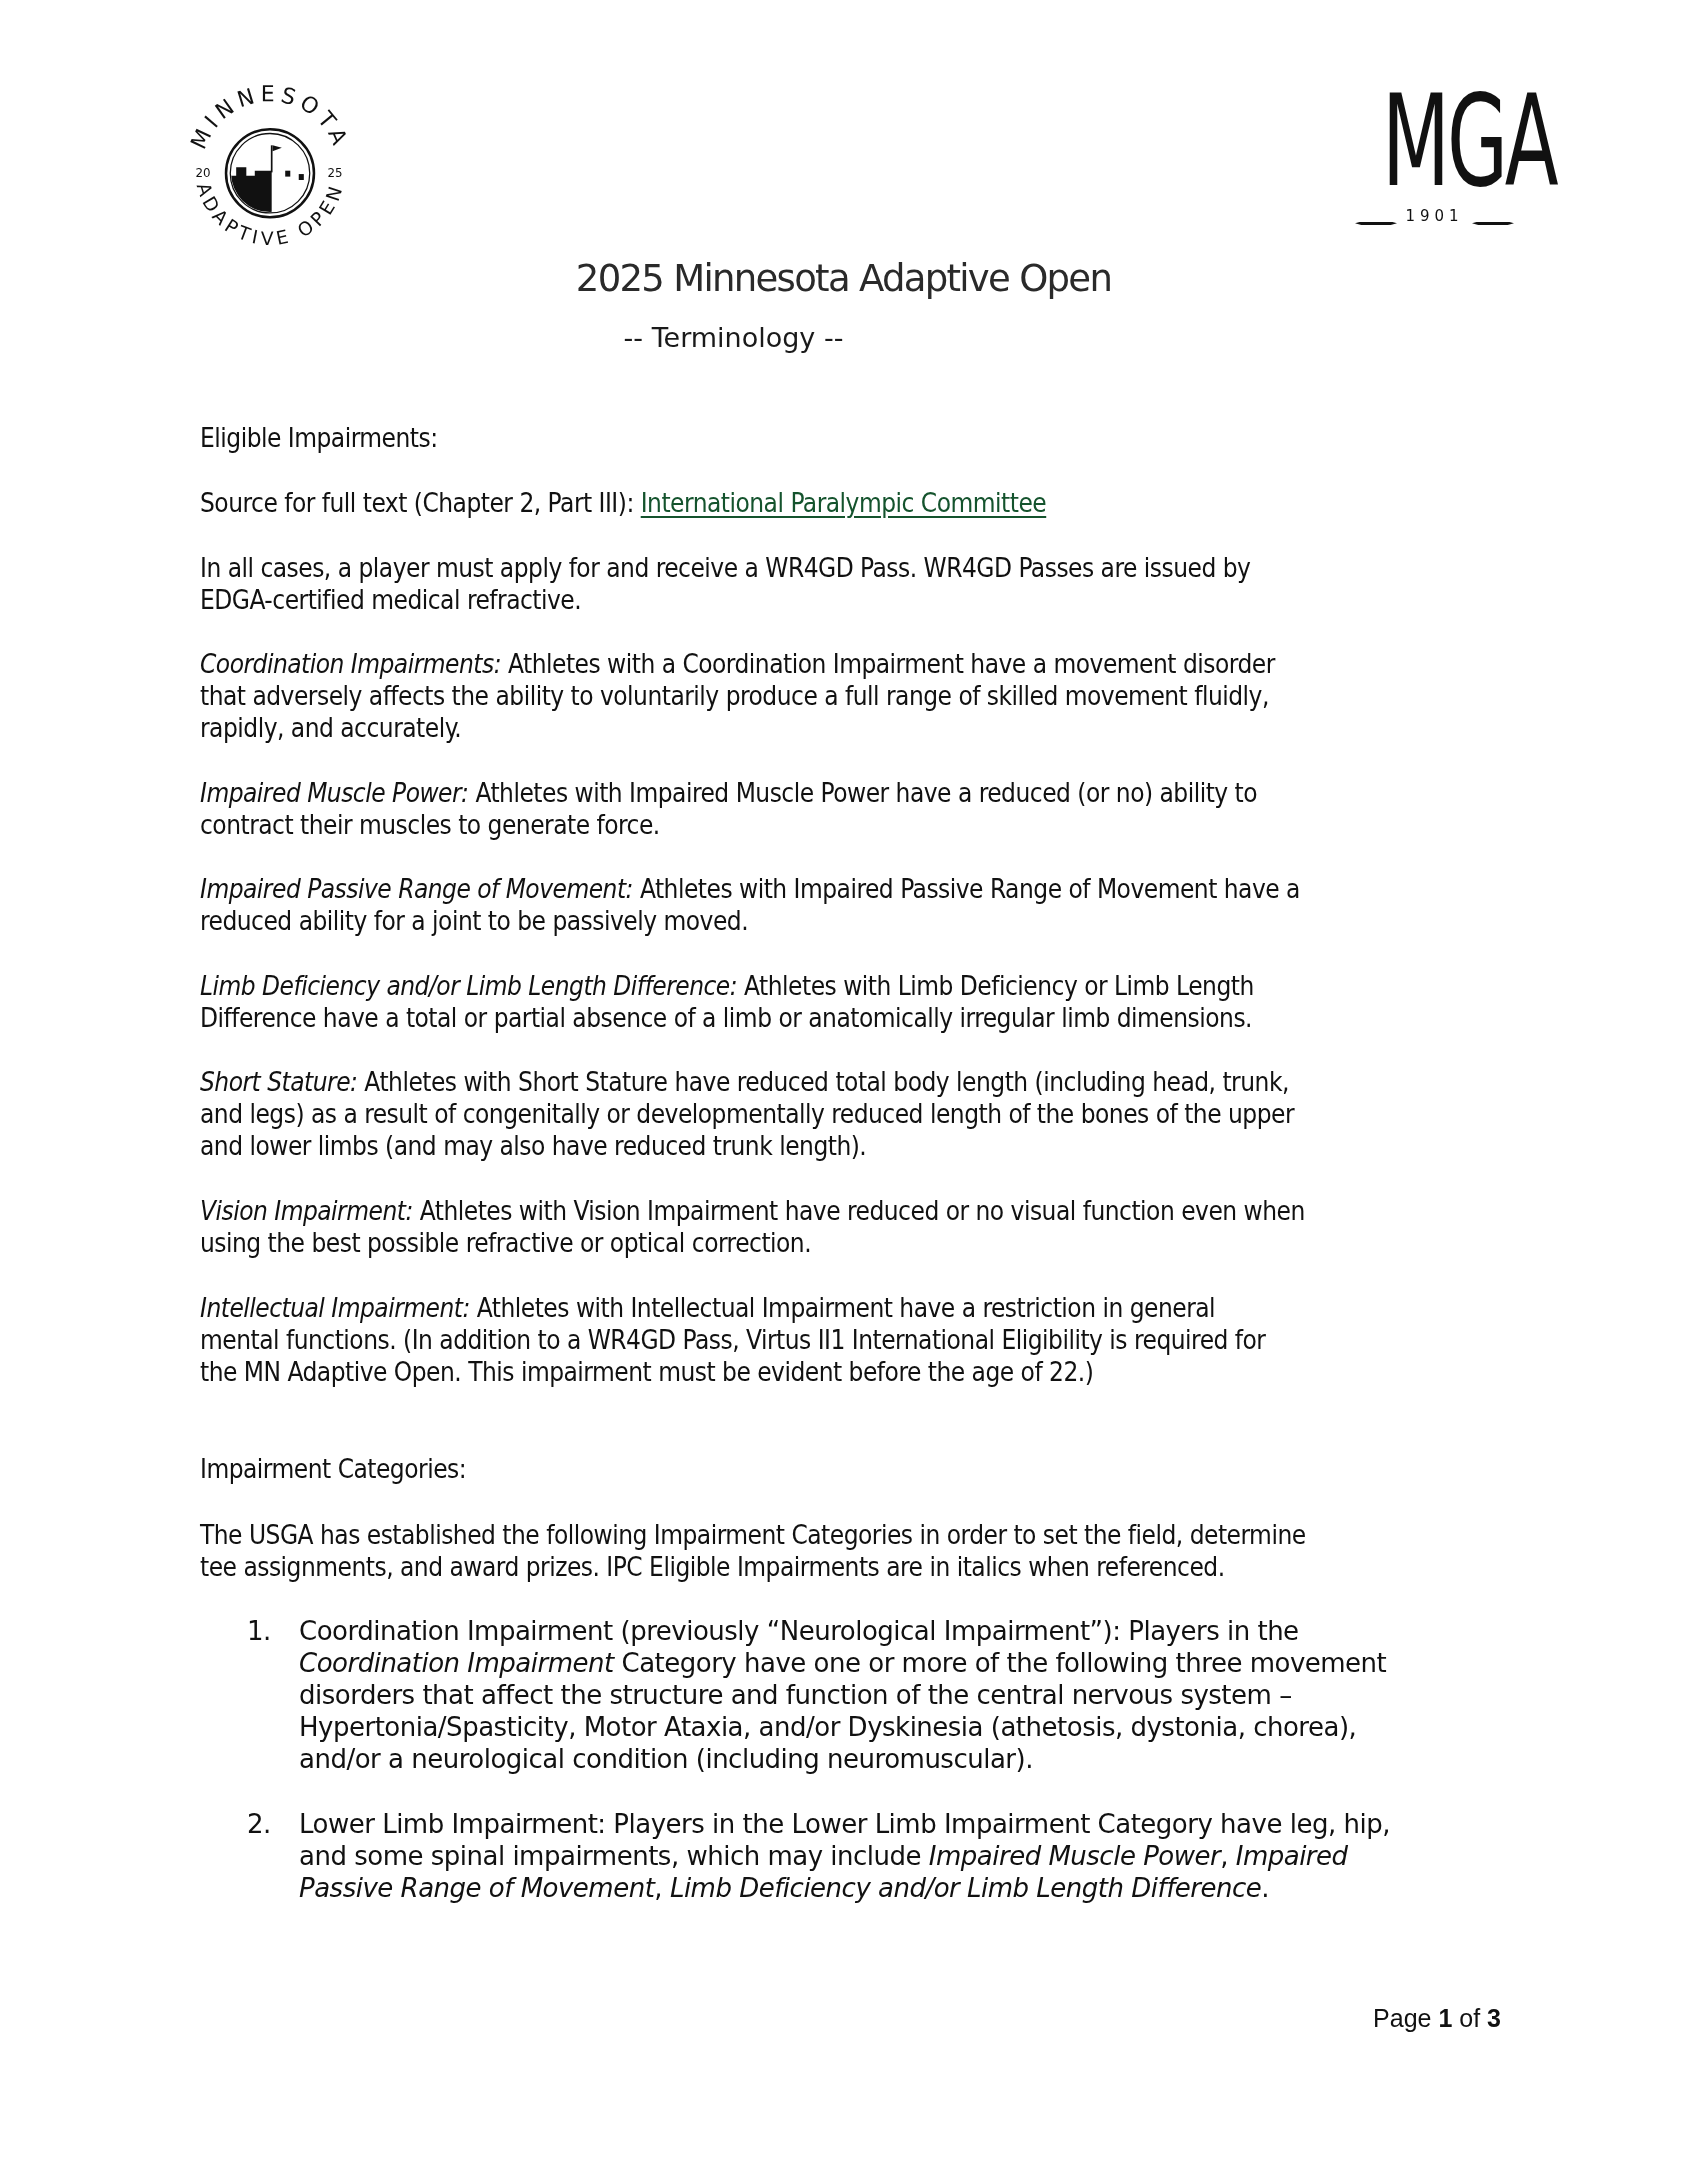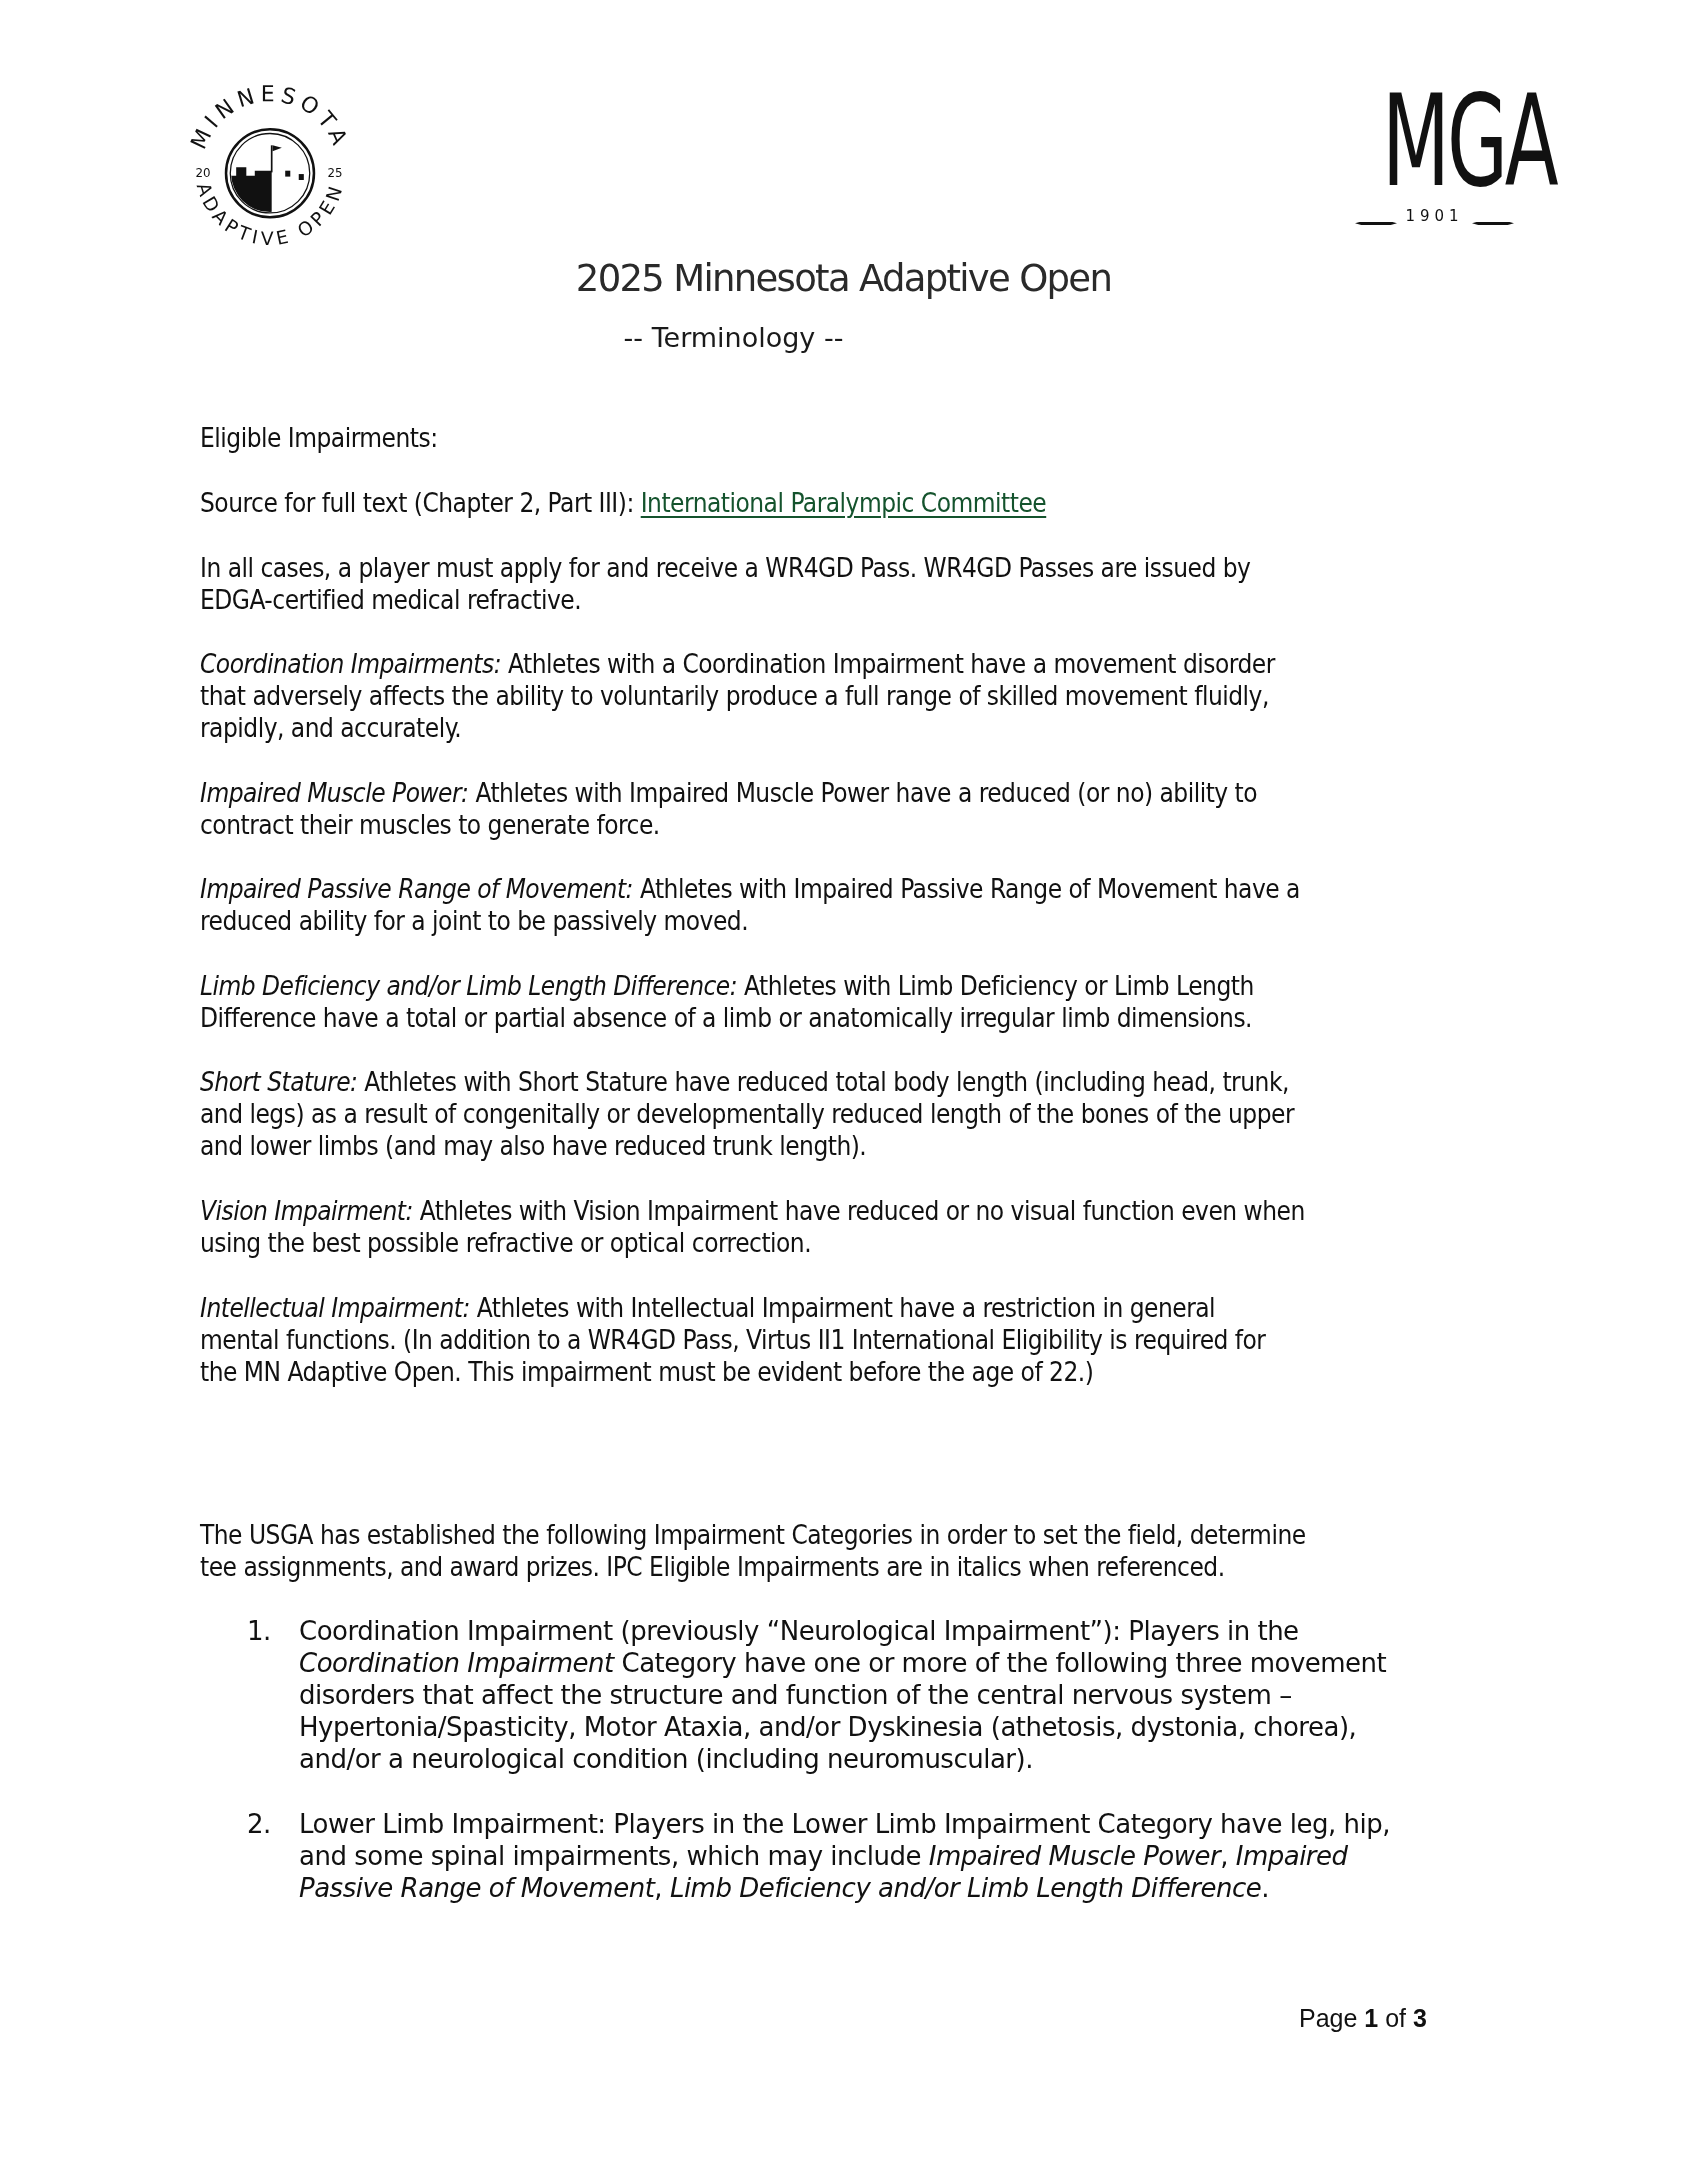--- a/index.html
+++ b/index.html
@@ -31,21 +31,21 @@
     .block .it { font-style: italic; }
     .heading-u { text-underline-offset: 4.2px; }
     .link { color: #14532d; text-decoration: underline; text-underline-offset: 4.2px; cursor: pointer; }
 
     .list-item { position: absolute; left: 200px; width: 1316px;
                  font-family: "DejaVu Sans", sans-serif; font-size: 26px; line-height: 32px; color: #111; letter-spacing: -0.5px; }
     .list-num { position: absolute; left: 47px; top: 0; }
     .list-text { position: absolute; left: 99px; top: 0; width: 1215px; }
     .list-text .it { font-style: italic; }
 
-    .page-footer { position: absolute; left: 1299px; top: 2004px; width: 202px; 
+    .page-footer { position: absolute; left: 1299px; top: 2004px; width: 202px; text-align: right;
                    font-family: "Liberation Sans", sans-serif; font-size: 25px; color: #111; }
     .page-footer b { font-weight: bold; }
   </style>
 </head>
 <body>
 
 <div class="page">
 
   <div class="logo-left">
     <svg width="186" height="186" viewBox="0 0 220 220" xmlns="http://www.w3.org/2000/svg">
@@ -132,20 +132,23 @@
     <div><span class="it">Vision Impairment:</span><span> Athletes with Vision Impairment have reduced or no visual function even when</span></div>
     <div>using the best possible refractive or optical correction.</div>
   </div>
 
   <div class="block" style="top:1292px;">
     <div><span class="it">Intellectual Impairment:</span><span> Athletes with Intellectual Impairment have a restriction in general</span></div>
     <div>mental functions.  (In addition to a WR4GD Pass, Virtus II1 International Eligibility is required for</div>
     <div>the MN Adaptive Open. This impairment must be evident before the age of 22.)</div>
   </div>
 
+  <div class="block" style="top:1453px;">
+    <span class="heading-u">Impairment Categories</span><span>:</span>
+  </div>
 
   <div class="block" style="top:1519px;">
     <div>The USGA has established the following Impairment Categories in order to set the field, determine</div>
     <div>tee assignments, and award prizes.  IPC Eligible Impairments are in italics when referenced.</div>
   </div>
 
   <div class="list-item" style="top:1615px;">
     <span class="list-num">1.</span>
     <div class="list-text">
       <div>Coordination Impairment (previously “Neurological Impairment”): Players in the</div>

